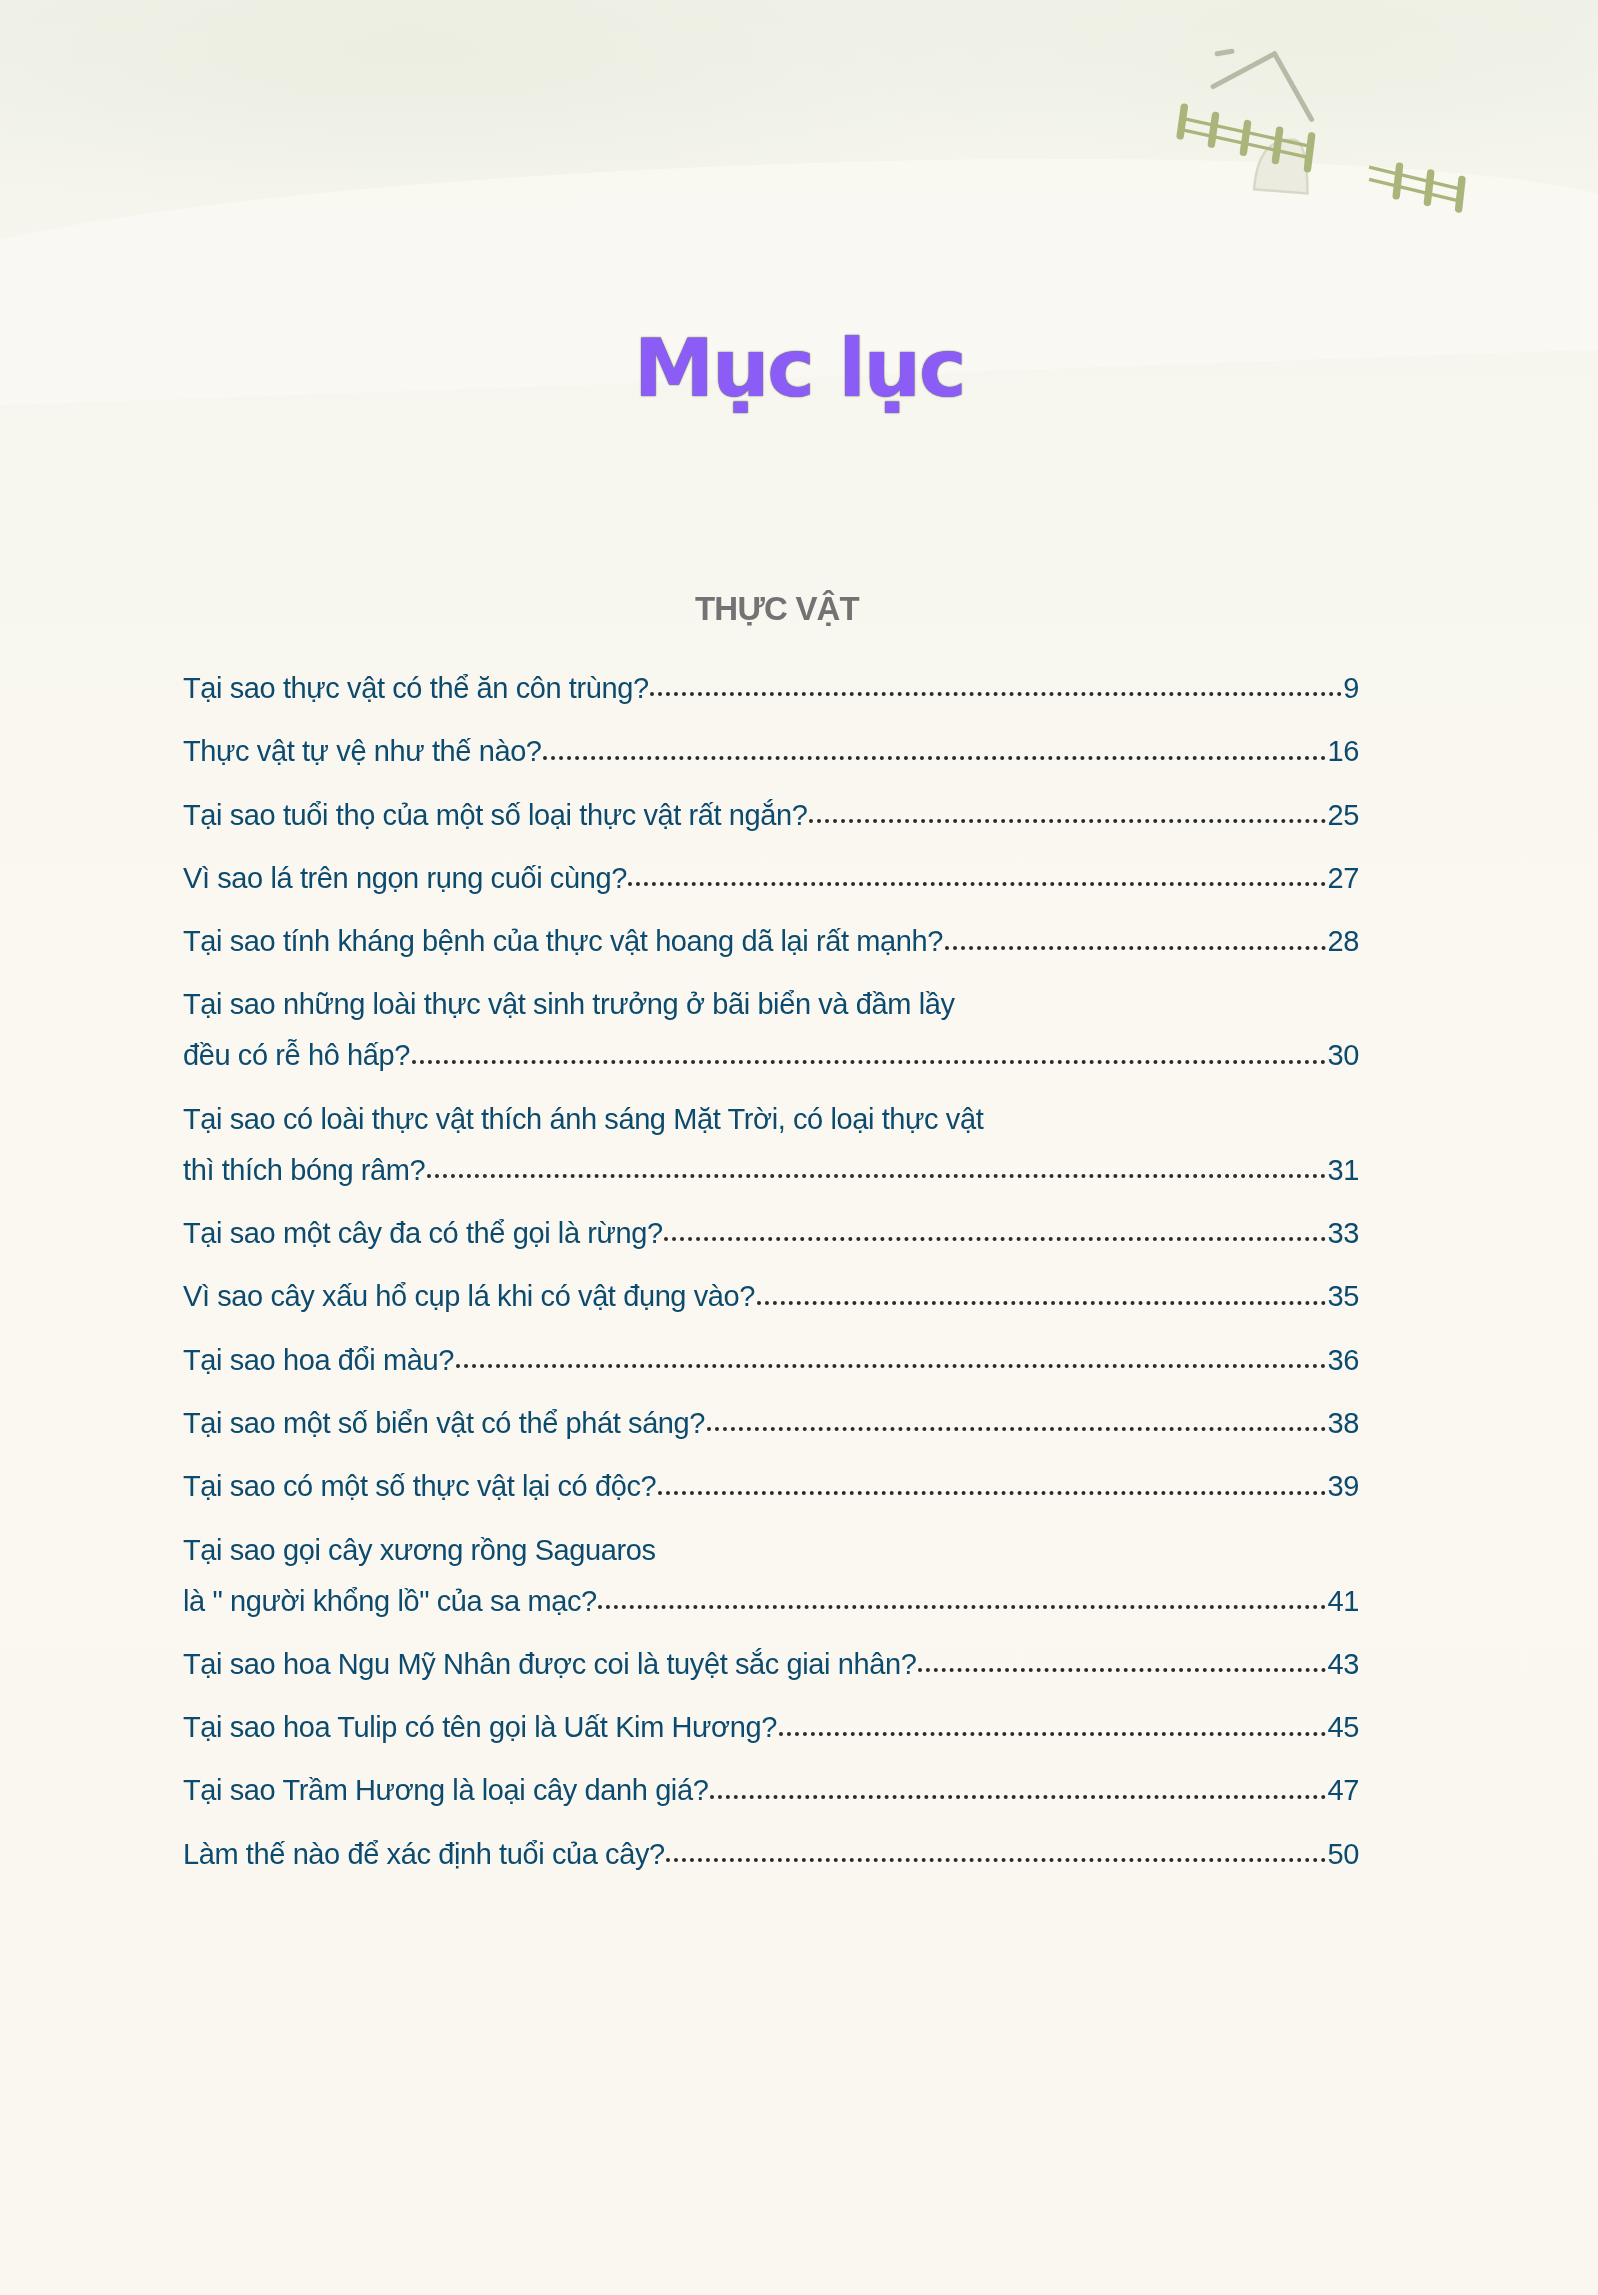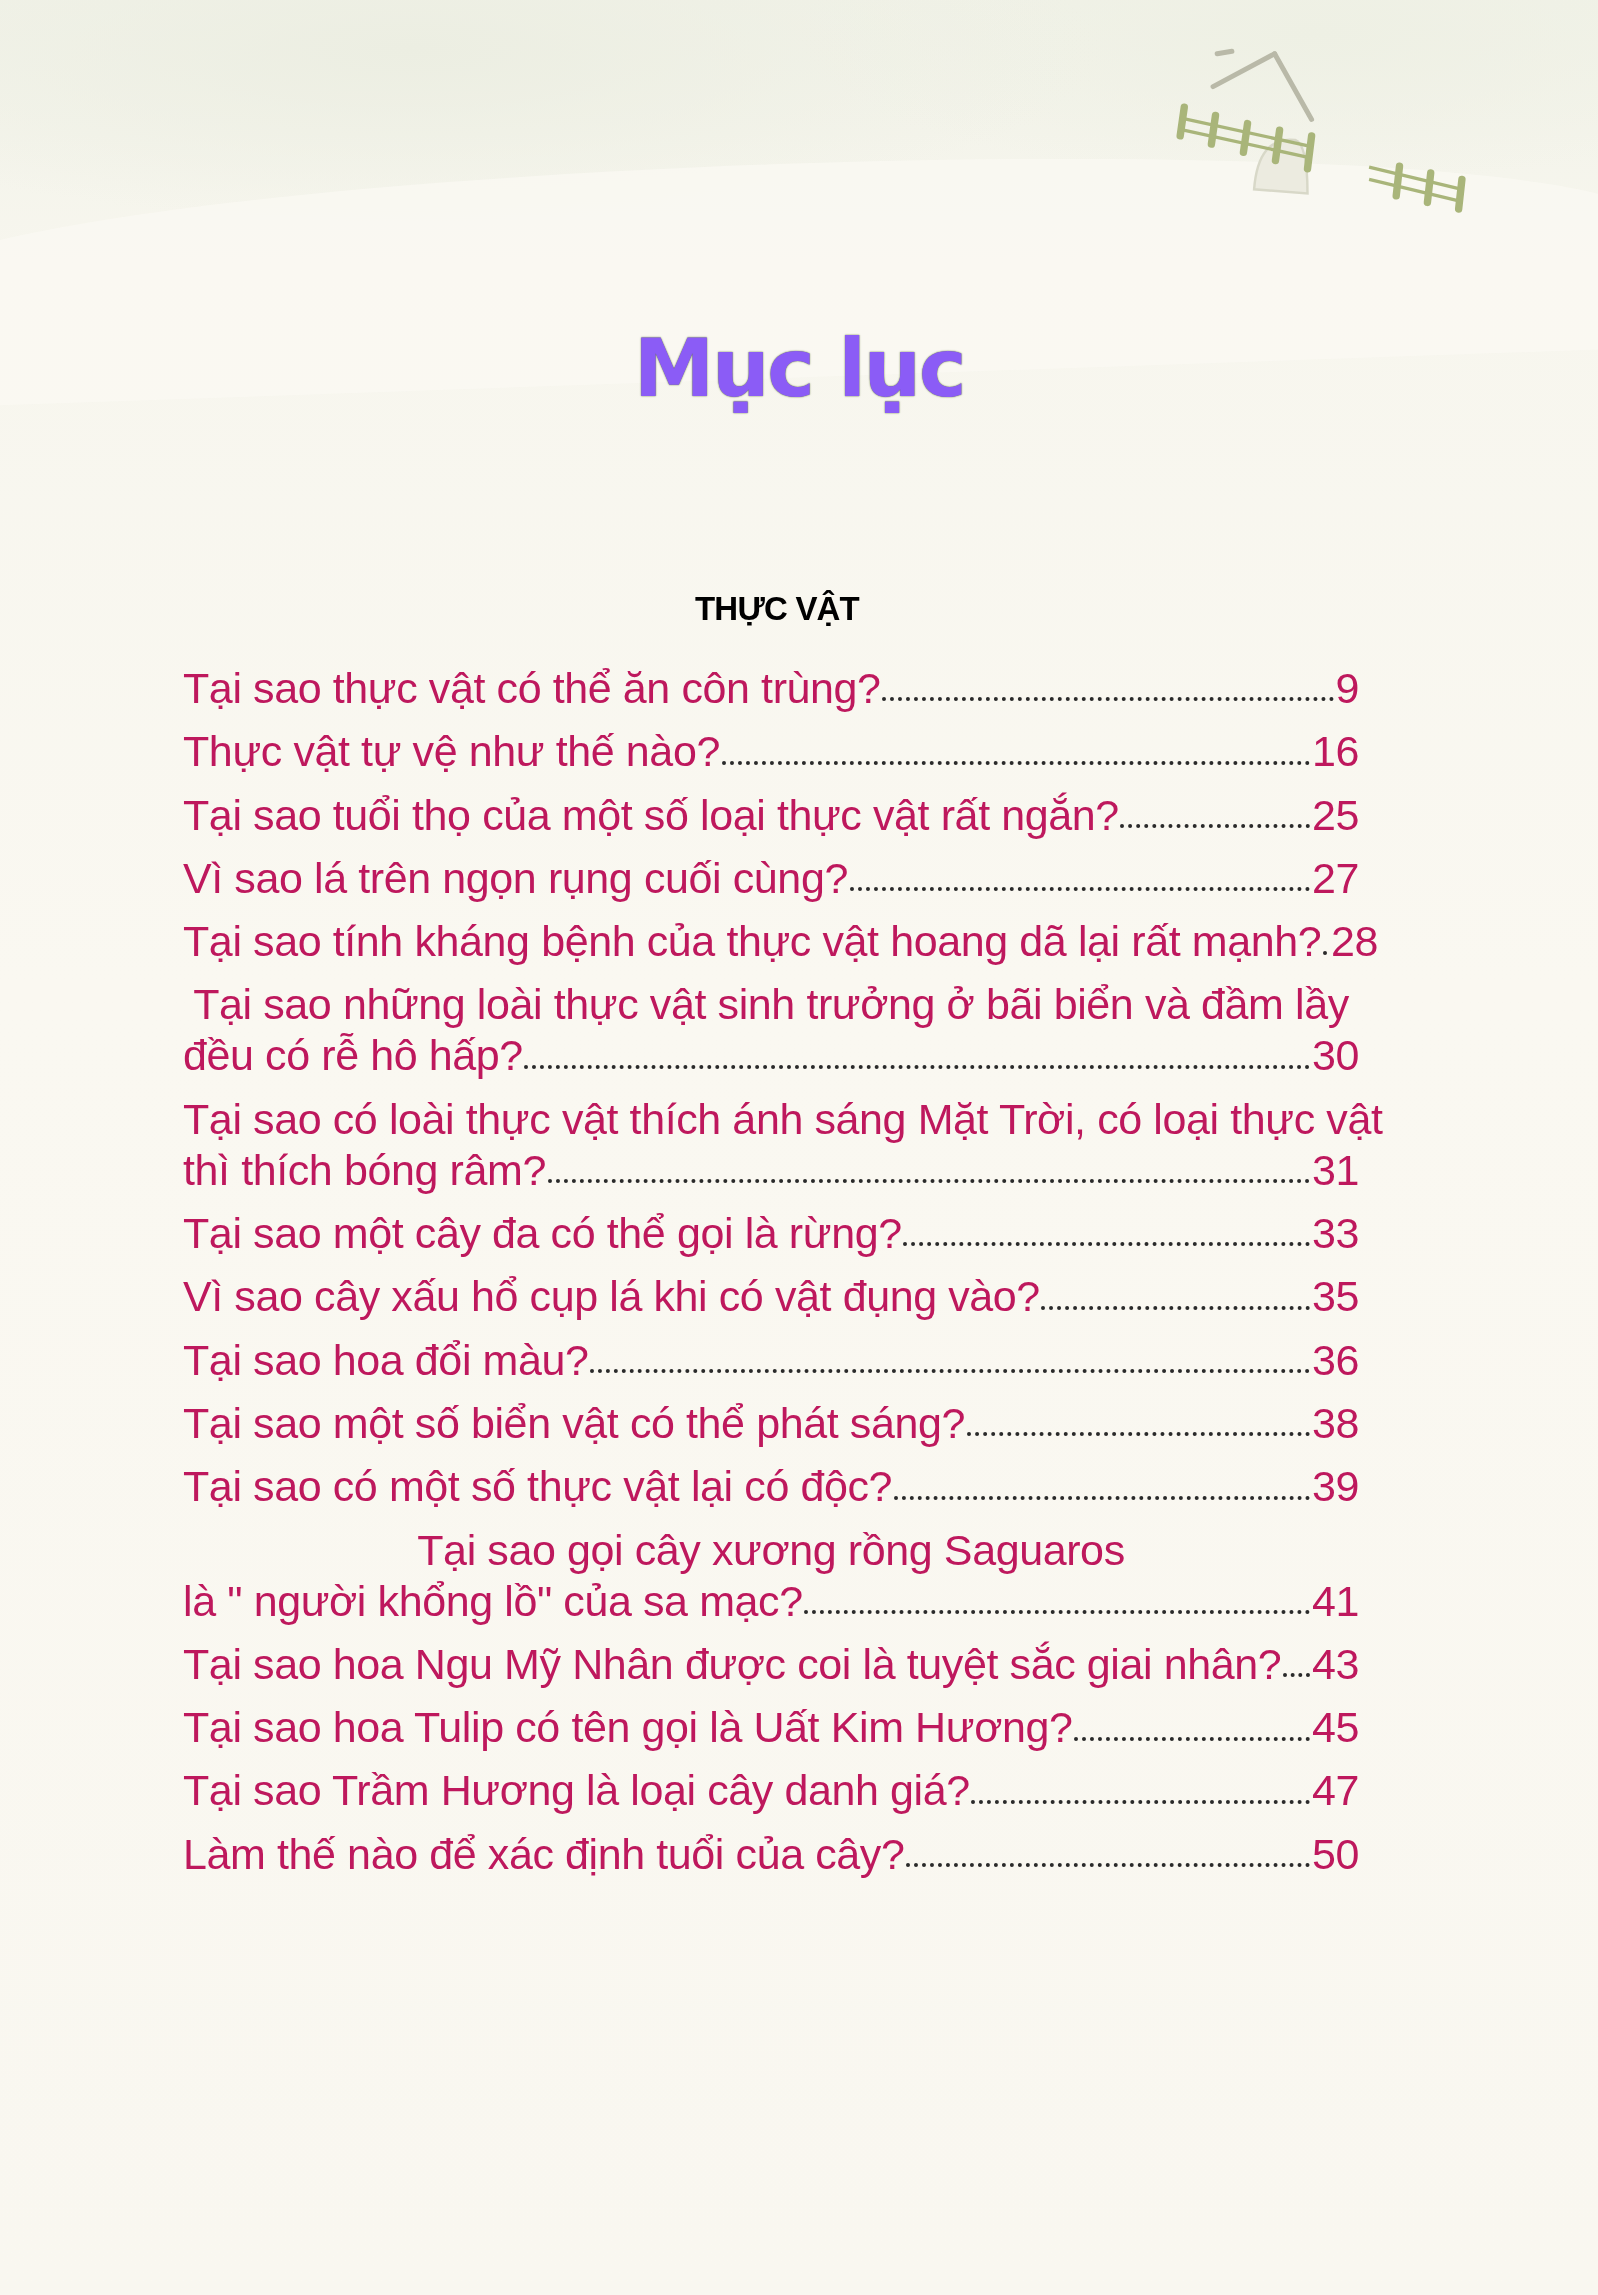--- a/index.html
+++ b/index.html
@@ -27,29 +27,29 @@
     .title {
       position: absolute; left: 0; width: 1598px; top: 321px;
       text-align: center;
       font-family: "DejaVu Sans", sans-serif; font-weight: bold;
       font-size: 81px; color: #8b5cf6; letter-spacing: -2.5px;
       text-shadow: 0 0 1.6px #3f5a10;
     }
     .section-heading {
       position: absolute; left: 0; width: 1554px; top: 590px;
       text-align: center; font-weight: bold; font-size: 33px;
-      font-family: "Liberation Sans", sans-serif; letter-spacing: -0.8px; color: #000000;
+      font-family: "Liberation Sans", sans-serif; letter-spacing: -0.8px; color: #737373;
     }
     .toc {
       position: absolute; left: 183px; width: 1176px; top: 663px;
     }
     .toc-entry {
       font-family: "Liberation Sans", sans-serif;
-      font-size: 43px; line-height: 51px; margin-bottom: 12.3px;
-      letter-spacing: -0.4px; color: #be185d; text-align: center;
+      font-size: 29px; line-height: 51px; margin-bottom: 12.3px;
+      letter-spacing: -0.4px; color: #0c4a6e;
     }
     .toc-line { display: block; white-space: nowrap; }
     .toc-last {
       display: flex; align-items: baseline; white-space: nowrap;
     }
     .leader {
       flex: 1 1 auto; margin: 0 1.6px; height: 0;
       border-bottom: 4.1px dotted #2a2a2a; position: relative; top: -1.6px;
       min-width: 6.6px;
     }

